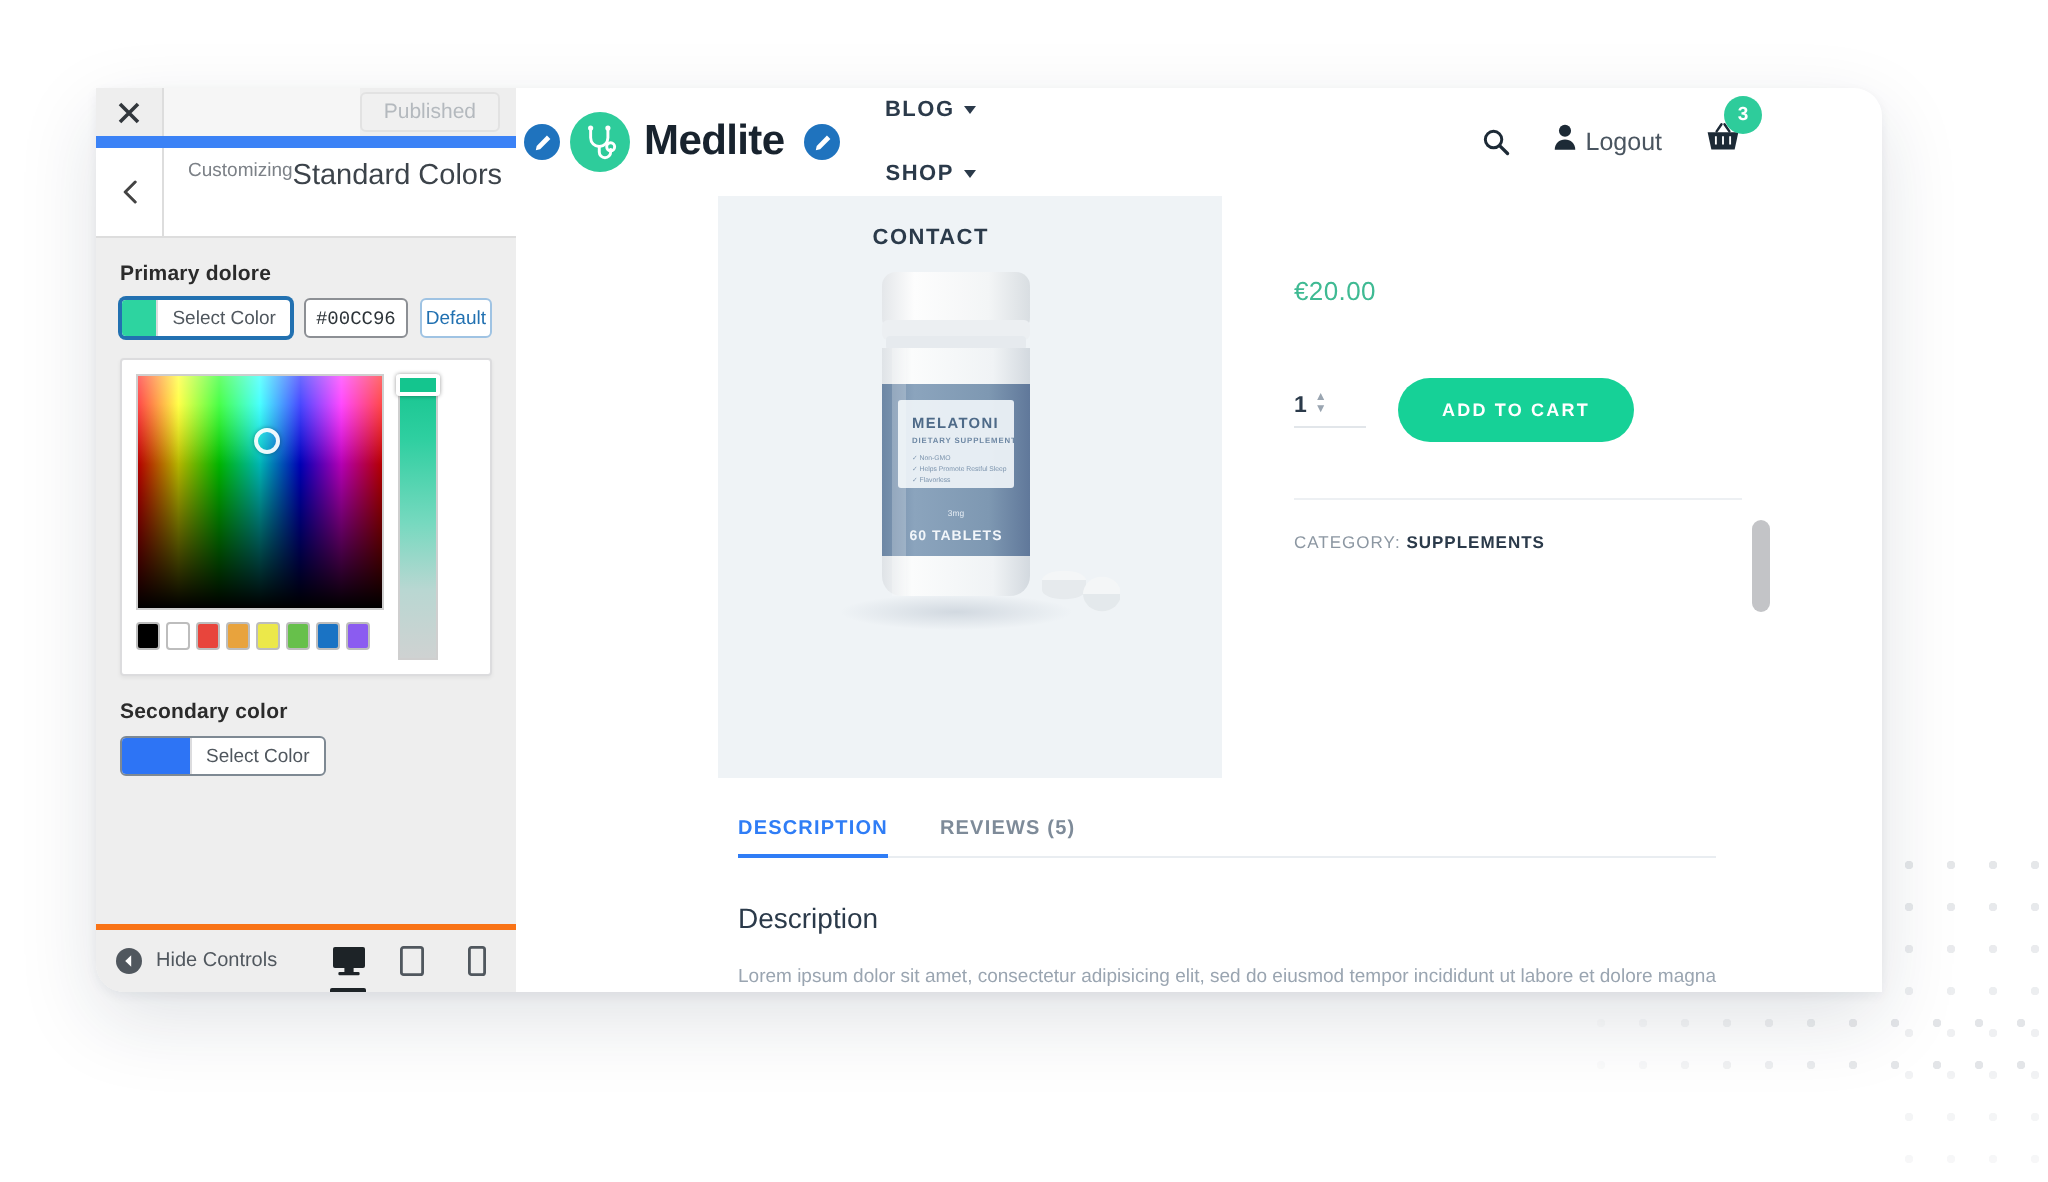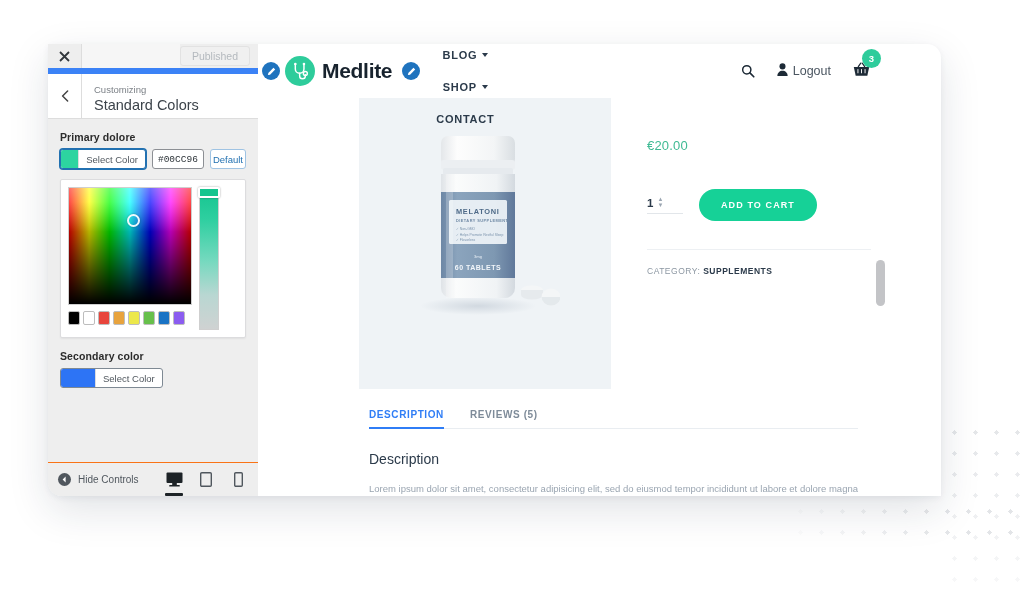--- a/index.html
+++ b/index.html
@@ -78,21 +78,21 @@
   .cz-header {
     height: 45px; background: #ffffff;
     border-bottom: 1px solid #dddddd;
     display: flex; align-items: stretch;
   }
   .cz-back {
     width: 34px; border-right: 1px solid #dddddd;
     display: flex; align-items: center; justify-content: center;
     font-size: 14px; color: #444; cursor: pointer;
   }
-  .cz-titles { padding: 5px 0 0 12px; display:flex; flex-direction:column; justify-content:center; }
+  .cz-titles { padding: 5px 0 0 12px; display:flex; flex-direction:row; }
   .cz-kicker { font-size: 9.5px; color: #7c8187; line-height: 13px; }
   .cz-title { font-size: 14.5px; color: #3c434a; line-height: 18px; font-weight: 400; }
 
   .cz-body { flex: 1; padding: 12px 12px 0 12px; overflow: hidden; }
 
   .field-label {
     font-size: 10.5px; font-weight: bold; color: #2b2b2b;
     margin-bottom: 6px; letter-spacing: .1px;
   }
   .color-row { display: flex; align-items: center; gap: 6px; margin-bottom: 10px; }
@@ -168,21 +168,21 @@
     position: absolute; left: -2px; top: -1px;
     width: 22px; height: 11px;
     border: 2px solid #ffffff; border-radius: 2px;
     box-shadow: 0 0 2px rgba(0,0,0,.4);
     background: rgba(20,196,142,.9);
   }
 
   
   .cz-footer {
     height: 34px; background: #eeeeee;
-    border-top: 1px solid #f97316;
+    border-top: 3px solid #f97316;
     display: flex; align-items: center; padding: 0 10px; gap: 8px;
   }
   .hide-controls { display:flex; align-items:center; gap:7px; cursor:pointer; }
   .hc-circle {
     width: 13px; height: 13px; border-radius: 50%;
     background: #50575e; display:flex; align-items:center; justify-content:center;
   }
   .hc-circle svg { display:block; }
   .hc-text { font-size: 10px; color: #50575e; }
   .devices { margin-left: auto; display:flex; align-items:center; gap: 12px; }

